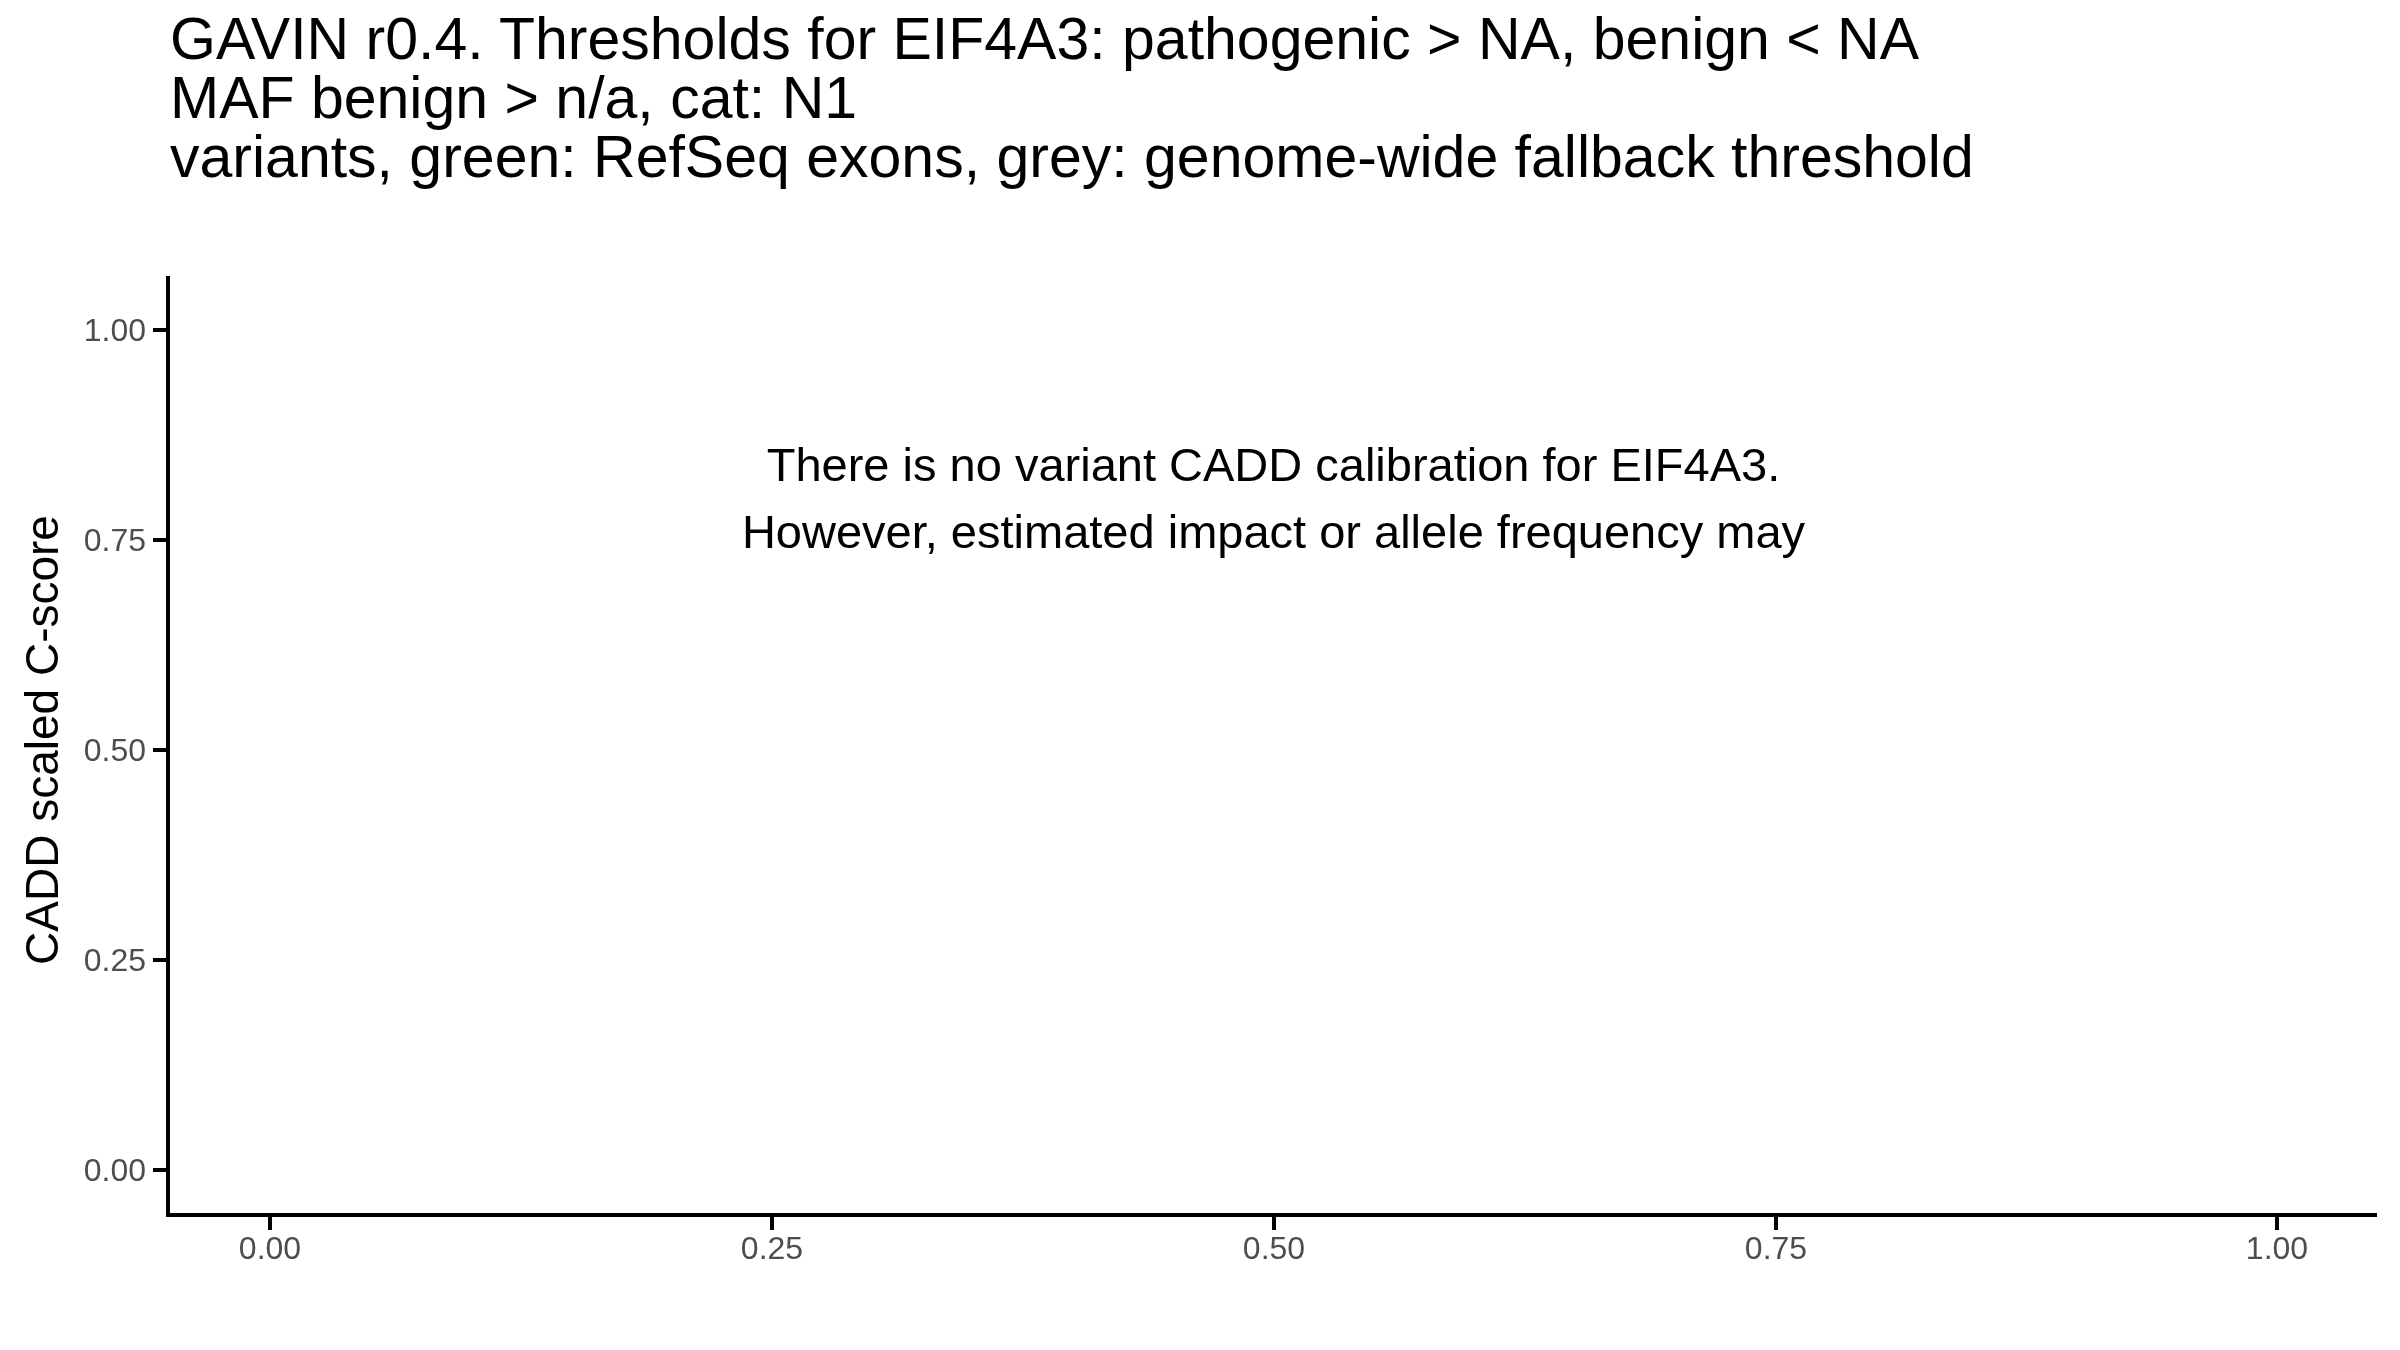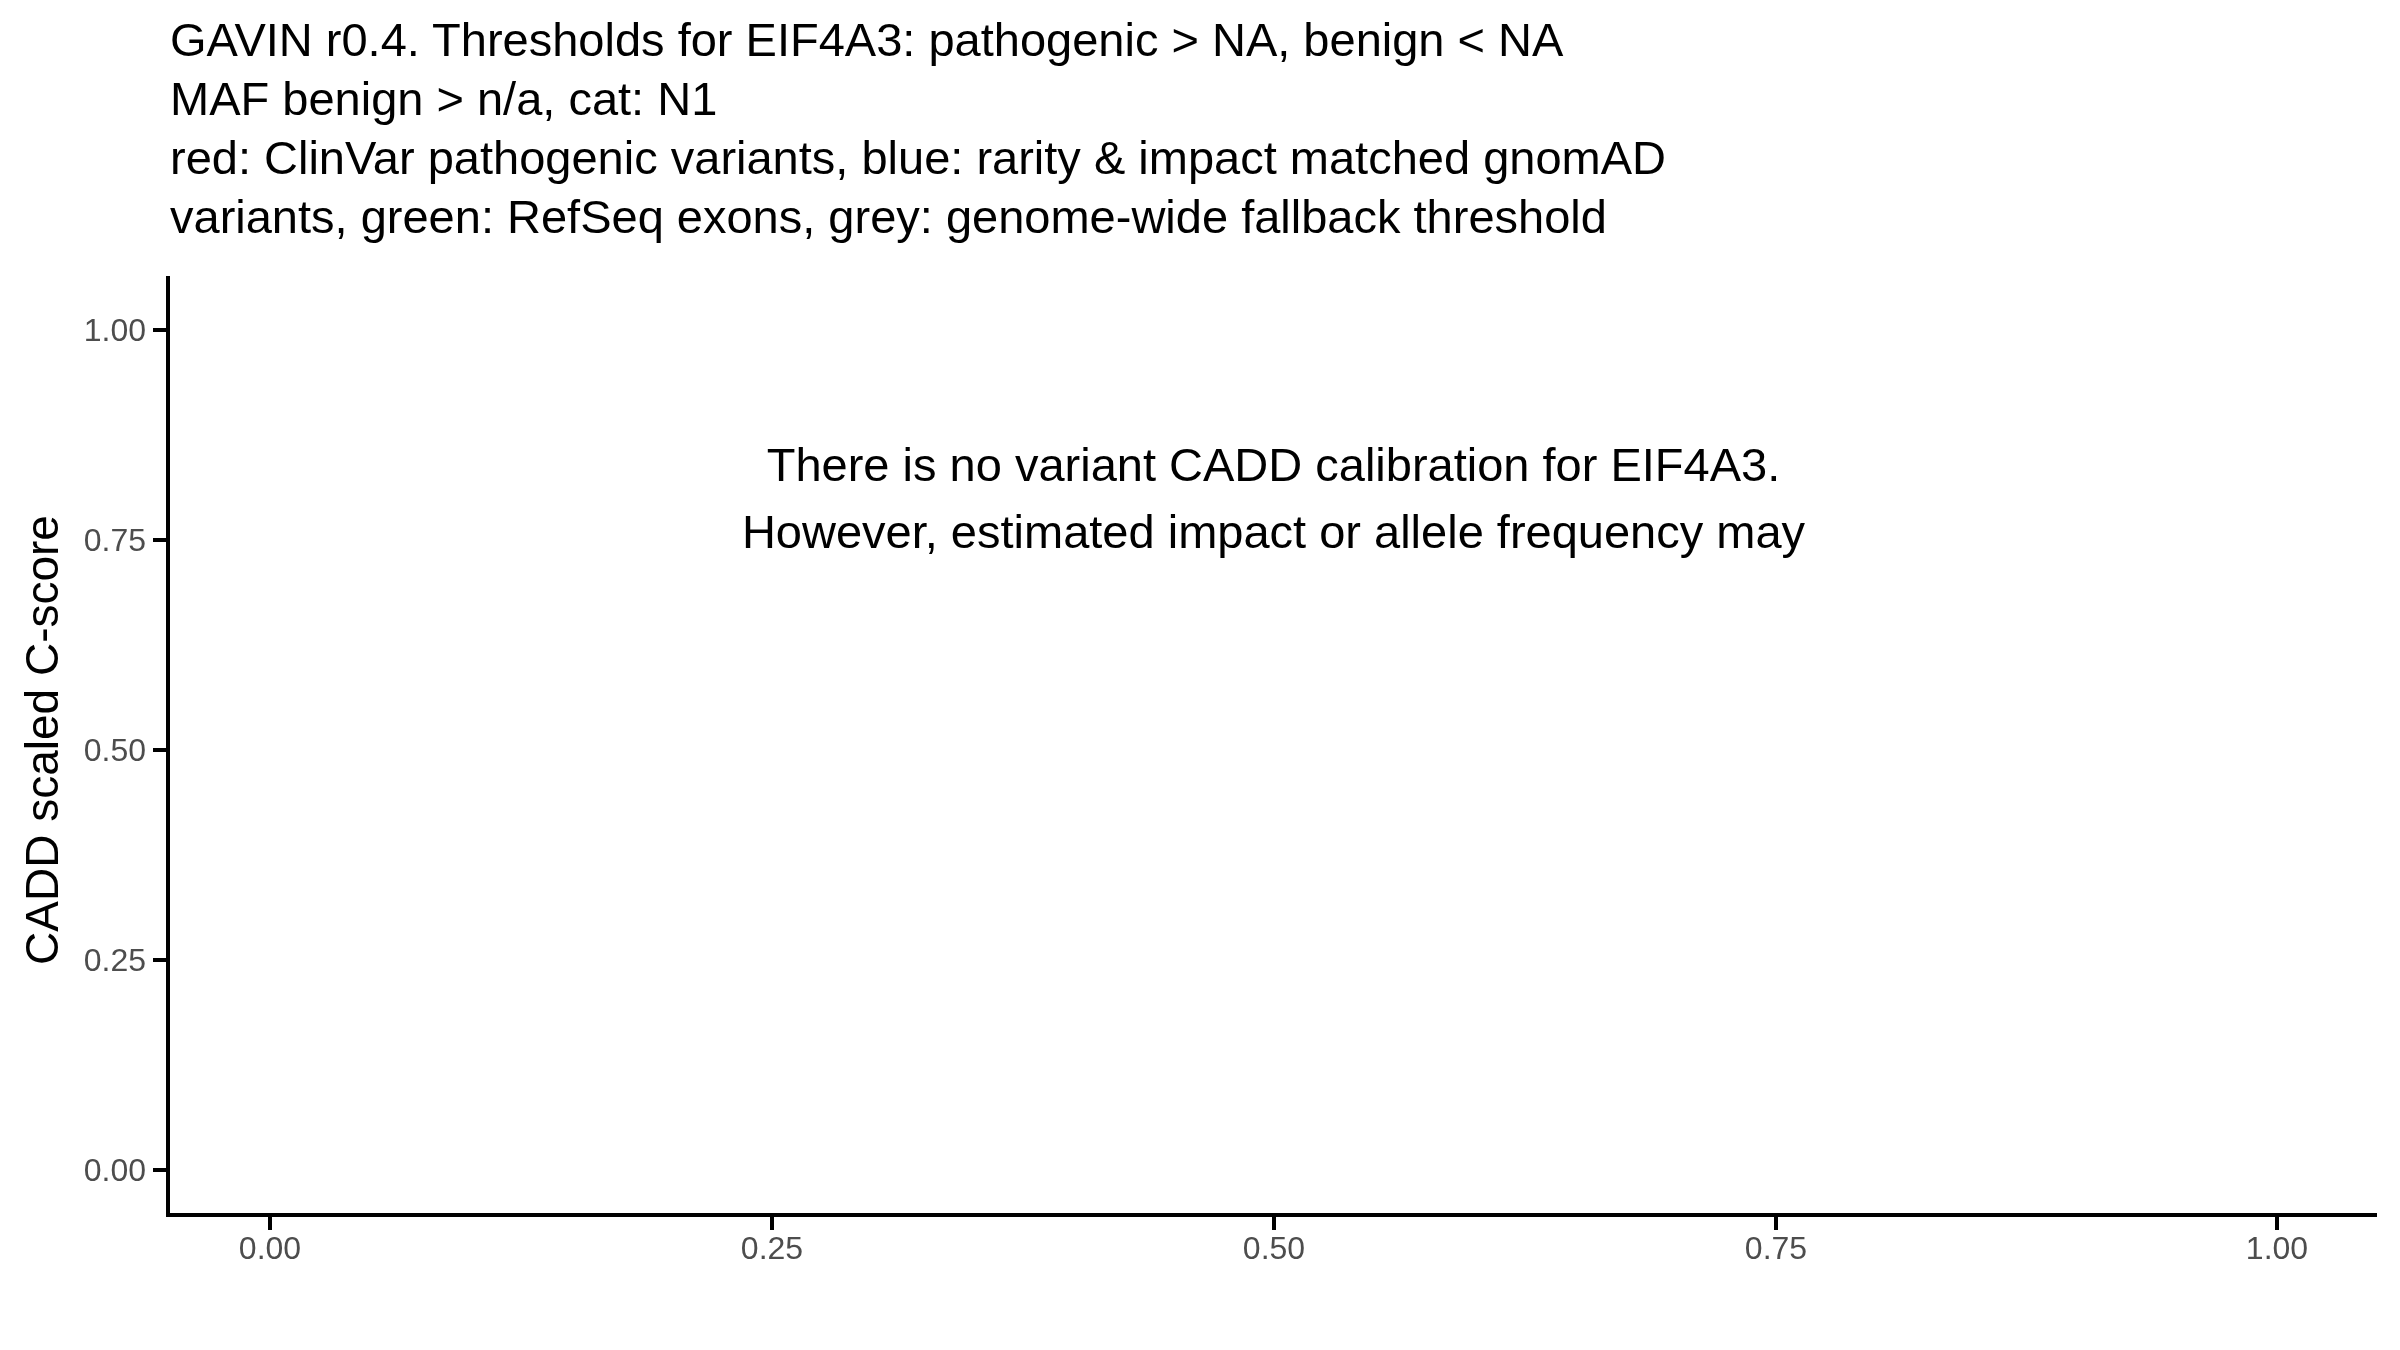--- a/index.html
+++ b/index.html
@@ -13,21 +13,21 @@
     height: 1350px;
     background: #ffffff;
     font-family: "Liberation Sans", sans-serif;
     overflow: hidden;
   }
   
   .plot-title {
     position: absolute;
     left: 170px;
     top: 10px;
-    font-size: 47px;
+    font-size: 59px;
     line-height: 59px;
     color: #000000;
     white-space: nowrap;
   }
   
   .y-axis-title {
     position: absolute;
     left: 42px;
     top: 740px;
     transform: translate(-50%, -50%) rotate(-90deg);
@@ -130,21 +130,20 @@
   }
 </style>
 </head>
 <body>
 
 <div class="canvas">
 
   <div class="plot-title">
     <div>GAVIN r0.4. Thresholds for EIF4A3: pathogenic &gt; NA, benign &lt; NA</div>
     <div>MAF benign &gt; n/a, cat: N1</div>
-    <div>red: ClinVar pathogenic variants, blue: rarity &amp; impact matched gnomAD</div>
     <div>variants, green: RefSeq exons, grey: genome-wide fallback threshold</div>
   </div>
 
   <div class="y-axis-title">CADD scaled C-score</div>
 
   <div class="y-axis-line"></div>
   <div class="x-axis-line"></div>
 
   <div class="ytick y1"></div>
   <div class="ytick y2"></div>

